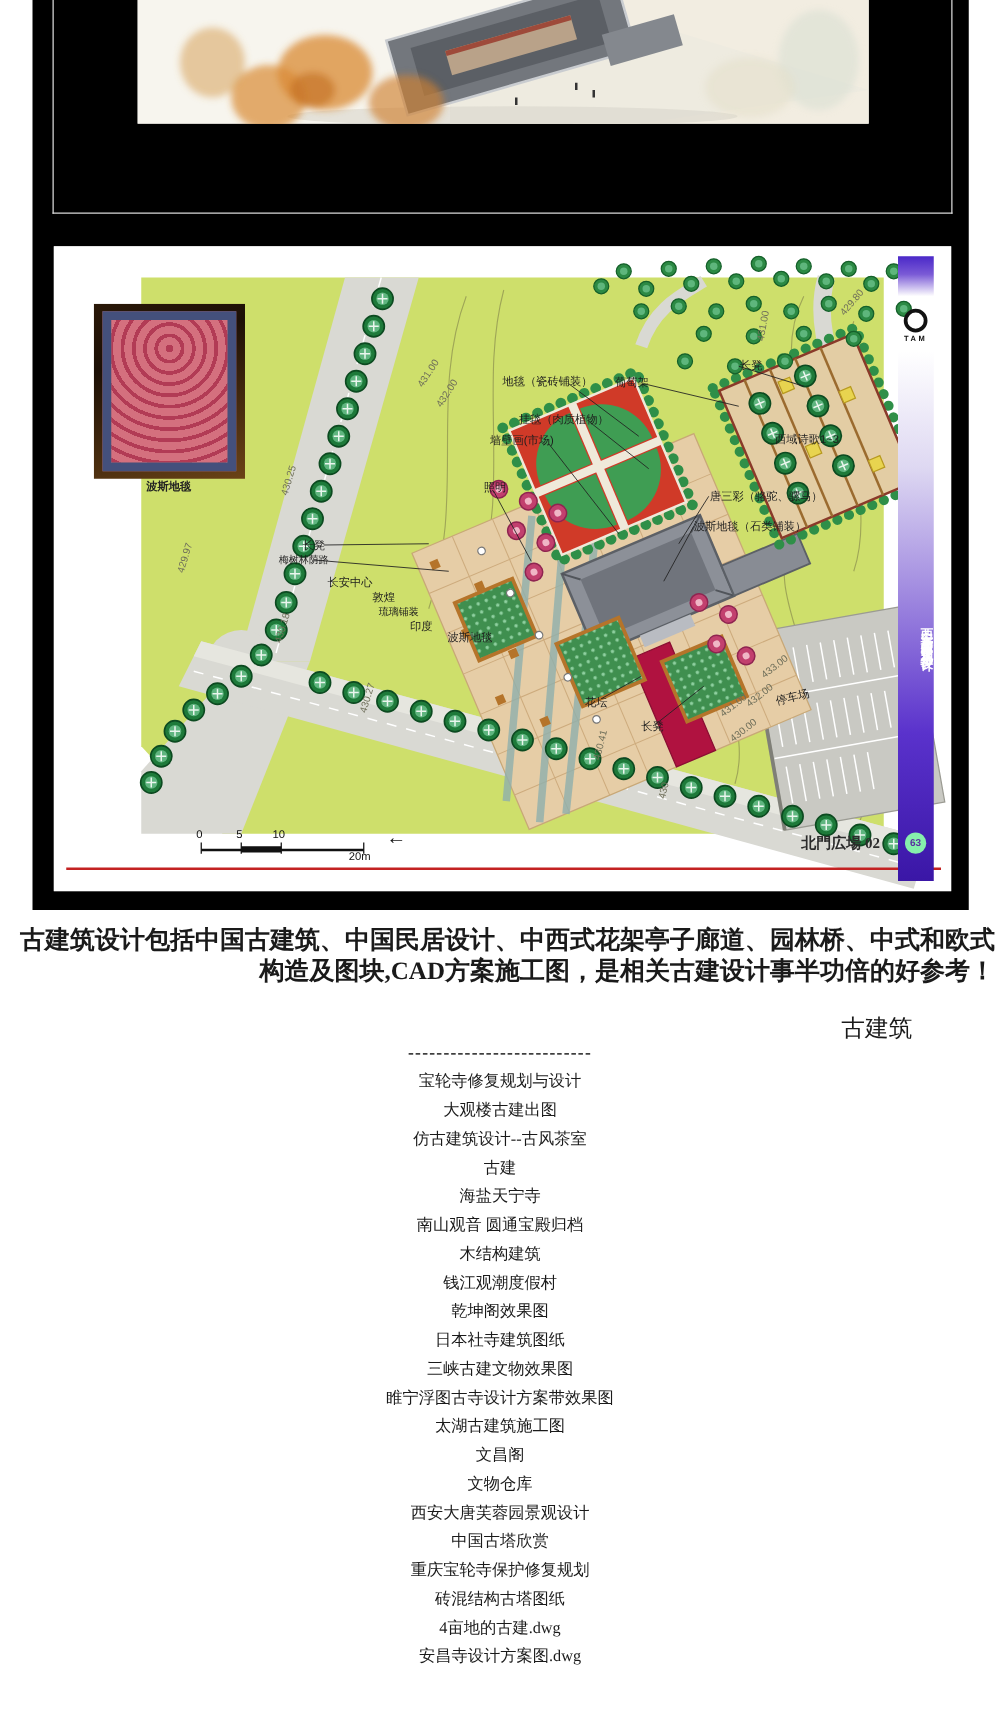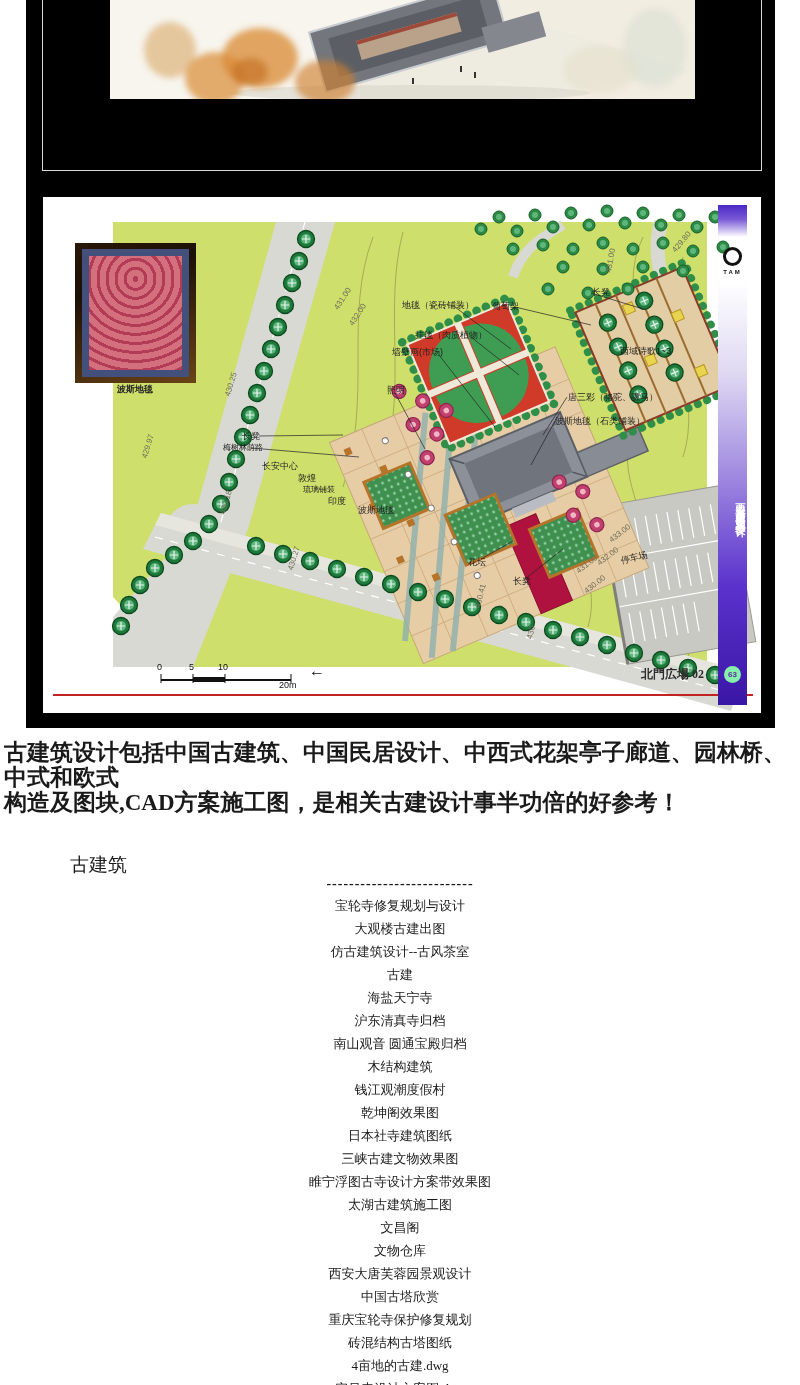--- a/index.html
+++ b/index.html
@@ -24,22 +24,22 @@
   
   #sidebar{position:absolute;left:675px;top:8px;width:29px;height:500px;}
   #sb-top{position:absolute;left:0;top:0;width:29px;height:32px;background:linear-gradient(180deg,#4a28c8 0%,#7a5ad6 45%,#ffffff 100%);}
   #sb-logo{position:absolute;left:5px;top:42px;width:13px;height:13px;border:3px solid #111;border-radius:50%;background:#fff;}
   #sb-logo-text{position:absolute;left:0;top:64px;width:29px;text-align:center;font-size:6px;font-weight:bold;letter-spacing:2px;color:#111;}
   #sb-strip{position:absolute;left:0;top:76px;width:29px;height:424px;background:linear-gradient(180deg,#ffffff 0%,#ded8f2 22%,#9a82de 48%,#5a32cc 72%,#3a16a6 100%);}
   #sb-vtitle{position:absolute;left:0;top:188px;width:29px;height:230px;writing-mode:vertical-rl;text-orientation:upright;font-size:10px;font-weight:bold;color:#ffffff;letter-spacing:2px;text-align:center;}
   #sb-badge{position:absolute;left:6px;top:461px;width:17px;height:17px;border-radius:50%;background:#86efac;color:#5a2ea0;font-size:8px;font-weight:bold;text-align:center;line-height:17px;}
   
   #text-section{position:absolute;left:0;top:728px;width:800px;color:#1a1a1a;font-family:"Liberation Serif",serif;}
-  #intro{margin:12px auto 0 auto;width:792px;text-align:left;font-size:23px;font-weight:600;line-height:25px;}
-  #catalog-head{margin:38px auto 0 auto;width:660px;text-align:left;font-size:19px;line-height:24px;}
+  #intro{margin:12px auto 0 auto;width:792px;text-align:right;font-size:20px;font-weight:600;line-height:25px;}
+  #catalog-head{margin:22px auto 0 auto;width:660px;text-align:right;font-size:19px;line-height:24px;}
   #divider{width:800px;text-align:center;font-size:14px;font-weight:bold;line-height:14px;letter-spacing:1px;}
   #catalog-list{margin:3px auto 0 auto;width:660px;text-align:center;font-size:13px;}
   #catalog-list .item{line-height:23px;white-space:pre;}
 </style>
 </head>
 <body>
 
 <div id="black-frame">
 
   <div id="hero-border"></div>
@@ -418,21 +418,20 @@
     <span>构造及图块,CAD方案施工图，是相关古建设计事半功倍的好参考！</span>
   </div>
   <div id="catalog-head">古建筑</div>
   <div id="divider">--------------------------</div>
   <div id="catalog-list">
     <div class="item">宝轮寺修复规划与设计</div>
     <div class="item">大观楼古建出图</div>
     <div class="item">仿古建筑设计--古风茶室</div>
     <div class="item">古建</div>
     <div class="item">海盐天宁寺</div>
-    <div class="item">沪东清真寺归档</div>
     <div class="item">南山观音 圆通宝殿归档</div>
     <div class="item">木结构建筑</div>
     <div class="item">钱江观潮度假村</div>
     <div class="item">乾坤阁效果图</div>
     <div class="item">日本社寺建筑图纸</div>
     <div class="item">三峡古建文物效果图</div>
     <div class="item">睢宁浮图古寺设计方案带效果图</div>
     <div class="item">太湖古建筑施工图</div>
     <div class="item">文昌阁</div>
     <div class="item">文物仓库</div>

